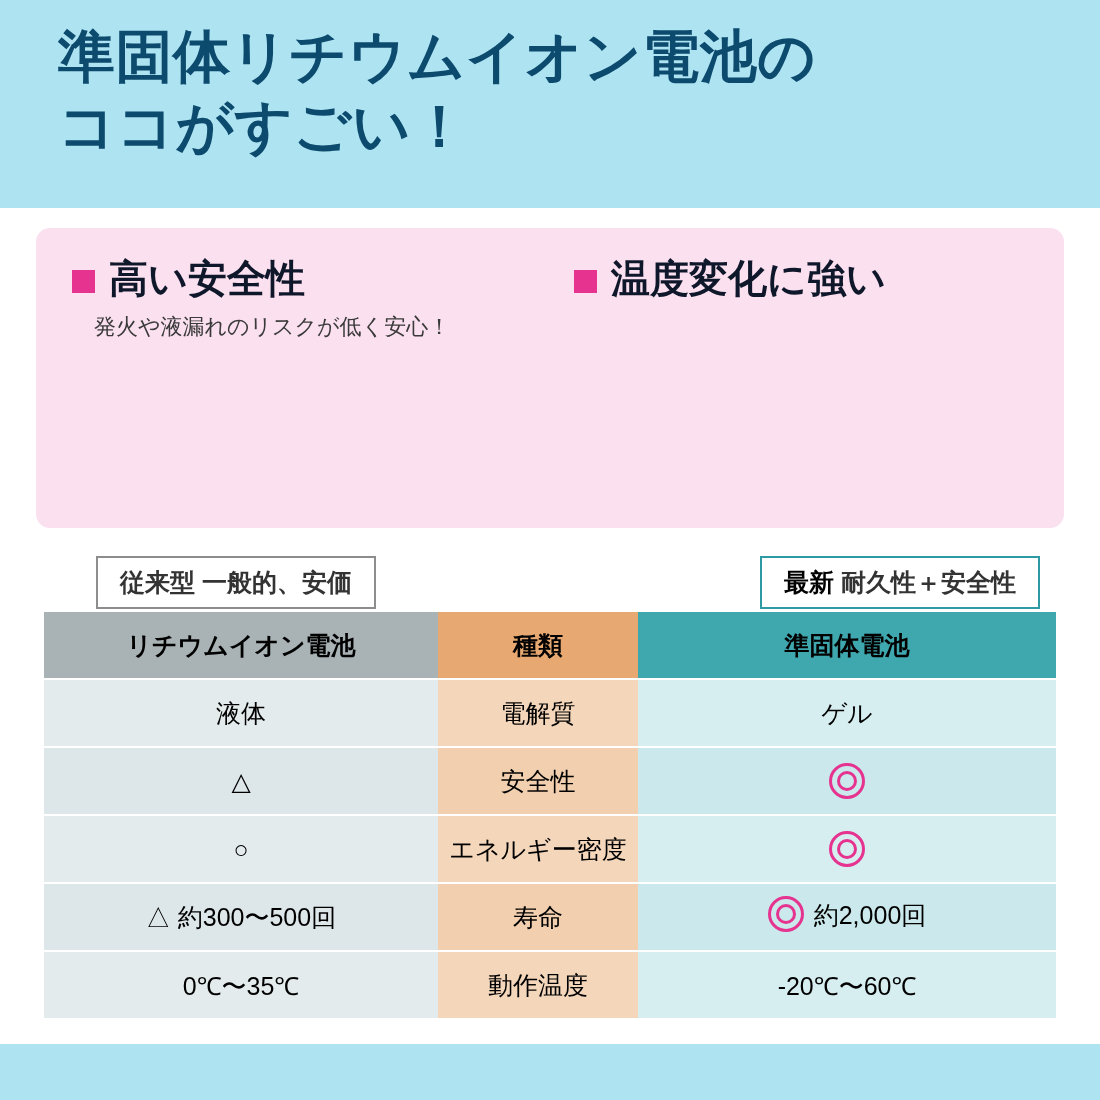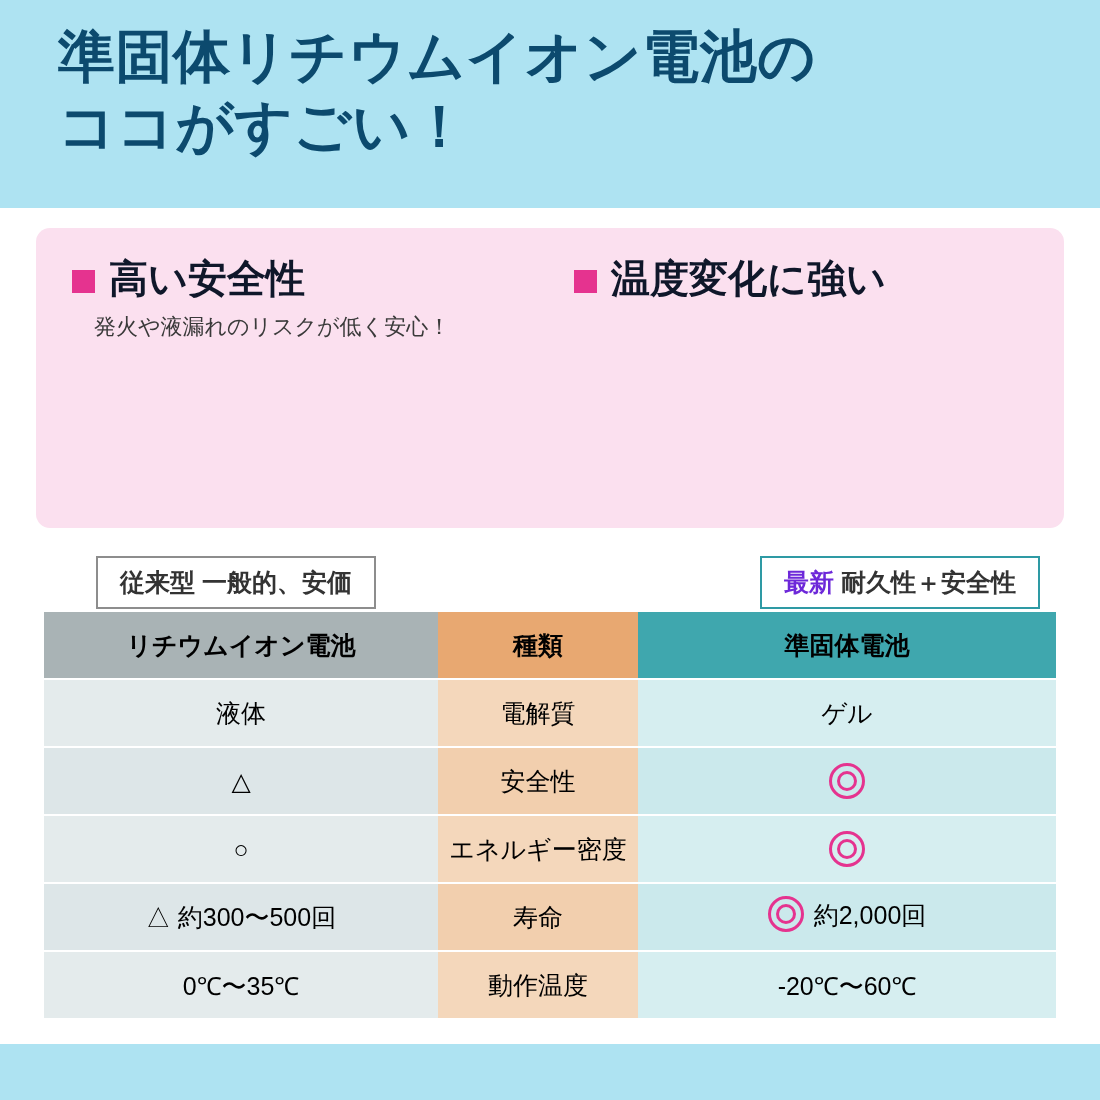--- a/index.html
+++ b/index.html
@@ -117,21 +117,21 @@
     border: 2px solid #8d8d8d;
     color: #333333;
   }
   .callout.right {
     right: 24px;
     top: 0;
     border: 2px solid #2e9aa4;
     color: #333333;
   }
   .callout .hl {
-    color: #6d28d9;
+    color: #000000;
   }
 
   
   .table-wrap {
     position: absolute;
     left: 44px;
     top: 612px;
     width: 1012px;
   }
   table.cmp {

